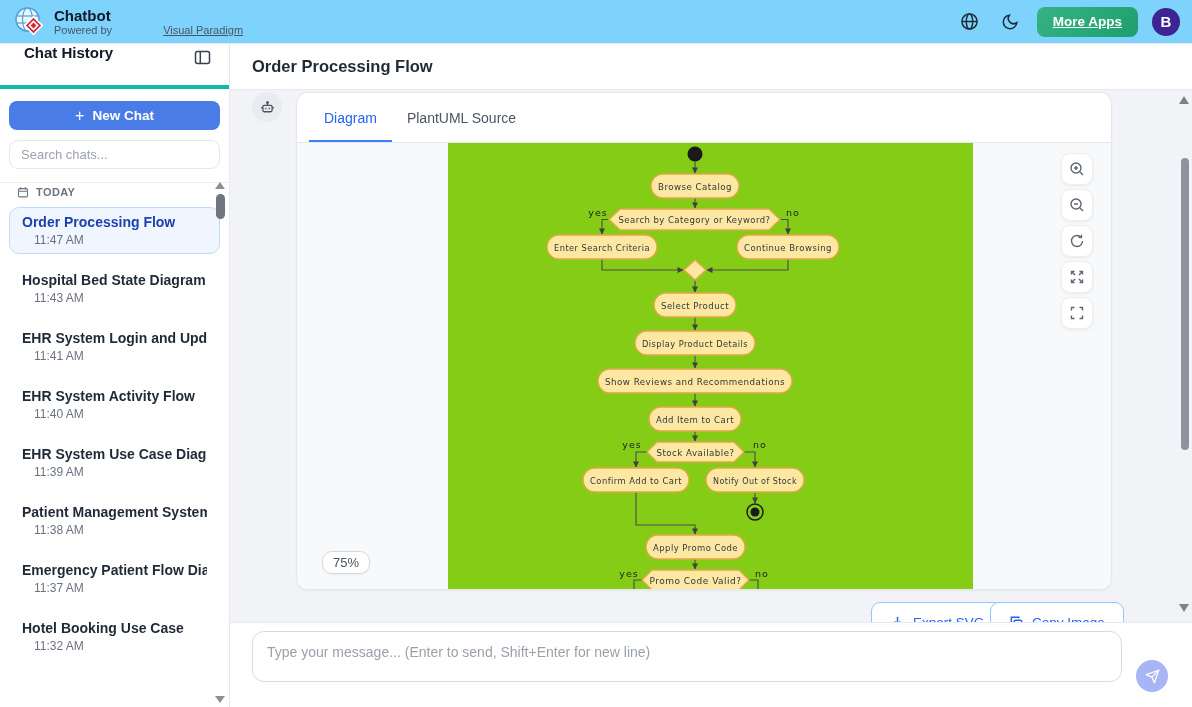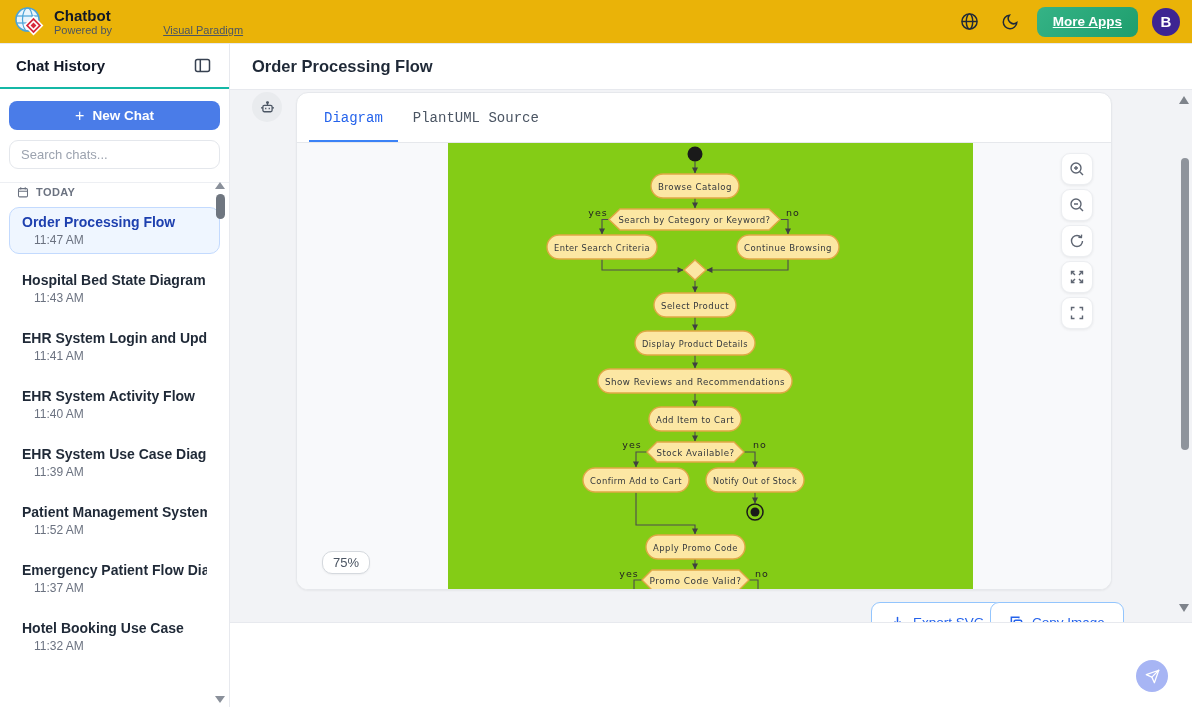--- a/index.html
+++ b/index.html
@@ -1,40 +1,40 @@
 <!DOCTYPE html>
 <html><head>
 <meta charset="utf-8">
 <style>
   * { box-sizing: border-box; margin: 0; padding: 0; }
   html,body { width:1192px; height:707px; overflow:hidden; }
   body { font-family:"Liberation Sans", sans-serif; background:#fff; position:relative; color:#1f2937; }
 
   
-  .app-header { position:absolute; top:0; left:0; right:0; height:44px; background:#eab308;
+  .app-header { position:absolute; top:0; left:0; right:0; height:44px; background:#7dd3fc;
     border-bottom:1px solid #e7e9ee; display:flex; align-items:center; padding:0 12px 0 14px; z-index:40;justify-content:flex-end; }
   .logo { width:31px; height:31px; flex:0 0 auto; }
   .app-titles { margin-left:9px; line-height:1.15; }
   .app-title { font-size:15px; font-weight:700; color:#111827; }
   .app-sub { font-size:11px; color:#4b5563; }
   .app-sub a { color:#4b5563; text-decoration:underline;margin-left:48px; }
   .header-right { margin-left:auto; display:flex; align-items:center; gap:14px; }
   .icon-btn { width:26px; height:26px; display:flex; align-items:center; justify-content:center;
     background:none; border:none; cursor:pointer; color:#1f2937; }
   .more-apps { background:linear-gradient(135deg,#35b386,#1e9e6d); color:#fff; font-weight:700;
     font-size:13.5px; border:none; border-radius:8px; height:30px; padding:0 16px; cursor:pointer;
     font-family:"Liberation Sans",sans-serif;text-decoration:underline; }
   .avatar { width:28px; height:28px; border-radius:50%; background:#3d2492; color:#fff; font-weight:700;
     font-size:15px; display:flex; align-items:center; justify-content:center; cursor:pointer; }
 
   
   .sidebar { position:absolute; top:44px; left:0; width:230px; bottom:0; background:#fff;
     border-right:1px solid #e7e9ee; z-index:30; overflow:hidden; }
-  .sidebar-header { height:45px; display:flex; align-items:center; justify-content:space-between;
-    padding:0 14px 0 16px; border-bottom:2px solid #14b8a6; }
+  .sidebar-header { height:45px; display:flex; align-items:flex-start; justify-content:space-between;
+    padding:0 14px 0 24px; border-bottom:4px solid #14b8a6; }
   .sidebar-header h2 { font-size:15px; font-weight:700; color:#111827; }
   .sidebar-top { padding:12px 9px 13px; border-bottom:1px solid #edeff3; }
   .new-chat { width:100%; height:29px; background:#4a7ce8; border:none; border-radius:8px; color:#fff;
     font-size:13.5px; font-weight:700; display:flex; align-items:center; justify-content:center; gap:8px;
     cursor:pointer; font-family:"Liberation Sans",sans-serif; }
   .new-chat .plus { font-size:16px; font-weight:400; }
   .search-input { width:100%; height:29px; margin-top:10px; border:1px solid #e4e7ec; border-radius:9px;
     padding:0 11px; font-size:13px; color:#374151; font-family:"Liberation Sans",sans-serif; outline:none; }
   .search-input::placeholder { color:#9ca3af; }
   .chat-list { position:absolute; top:133px; left:0; right:0; bottom:0; padding:0 9px; overflow:hidden; }
@@ -61,21 +61,21 @@
   .content { position:absolute; left:230px; top:90px; right:0; height:532px; background:#f2f3f6; overflow:hidden; }
 
   .bot-avatar { position:absolute; left:22px; top:2px; width:30px; height:30px; border-radius:50%;
     background:#e9ebee; display:flex; align-items:center; justify-content:center; color:#4b5563; }
 
   .diagram-card { position:absolute; left:66px; top:2px; width:816px; height:498px; background:#fff;
     border:1px solid #e6e8ec; border-radius:12px; box-shadow:0 1px 2px rgba(0,0,0,.05); overflow:hidden;
     display:flex; flex-direction:column; }
   .tabbar { height:50px; border-bottom:1px solid #e6e8ec; display:flex; padding-left:12px; flex:0 0 auto; }
   .tab { padding:0 15px; display:flex; align-items:center; font-size:14px; color:#4b5563; cursor:pointer;
-    background:none; border:none; font-family:Liberation Mono, monospace;text-align:center; }
+    background:none; border:none; font-family:Liberation Sans, sans-serif;text-align:center; }
   .tab.active { color:#2563eb; font-weight:500; box-shadow:inset 0 -2px 0 #3b82f6; }
   .canvas { flex:1; background:#f8f9fb; position:relative; overflow:hidden; }
   .svg-panel { position:absolute; left:151px; top:0; width:525px; height:446px; background:#84cc16; }
   .zoom-badge { position:absolute; left:25px; bottom:15px; background:#fff; border:1px solid #d5d9de;
     border-radius:10px; padding:3px 10px; font-size:13px; color:#4b5563; box-shadow:0 1px 2px rgba(0,0,0,.05); }
   .zoom-controls { position:absolute; right:18px; top:10px; display:flex; flex-direction:column; gap:4px; }
   .zc-btn { width:32px; height:32px; background:#fff; border:1px solid #eceef1; border-radius:9px;
     box-shadow:0 1px 3px rgba(0,0,0,.07); display:flex; align-items:center; justify-content:center;
     cursor:pointer; color:#5f6673; }
 
@@ -187,21 +187,21 @@
     <div class="chat-item">
       <div class="ci-title">EHR System Activity Flow</div>
       <div class="ci-time">11:40 AM</div>
     </div>
     <div class="chat-item">
       <div class="ci-title">EHR System Use Case Diagram</div>
       <div class="ci-time">11:39 AM</div>
     </div>
     <div class="chat-item">
       <div class="ci-title">Patient Management System...</div>
-      <div class="ci-time">11:52 AM</div>
+      <div class="ci-time">11:38 AM</div>
     </div>
     <div class="chat-item">
       <div class="ci-title">Emergency Patient Flow Dia...</div>
       <div class="ci-time">11:37 AM</div>
     </div>
     <div class="chat-item">
       <div class="ci-title">Hotel Booking Use Case</div>
       <div class="ci-time">11:32 AM</div>
     </div>
     <div class="chat-item">
@@ -406,19 +406,20 @@
     </svg>
     <span>Copy Image</span>
   </button>
 
   <div class="ms-arrow up"></div>
   <div class="ms-thumb"></div>
   <div class="ms-arrow down"></div>
 </div>
 
 <div class="composer">
+  <textarea placeholder="Type your message... (Enter to send, Shift+Enter for new line)" style=""></textarea>
   <button class="send-btn">
     <svg width="15" height="15" viewBox="0 0 24 24" fill="none" stroke="#ffffff" stroke-width="2" stroke-linejoin="round" stroke-linecap="round">
       <path d="M22 2 L11 13"></path>
       <path d="M22 2 L15 22 L11 13 L2 9 Z"></path>
     </svg>
   </button>
 </div>
 
 </body></html>

